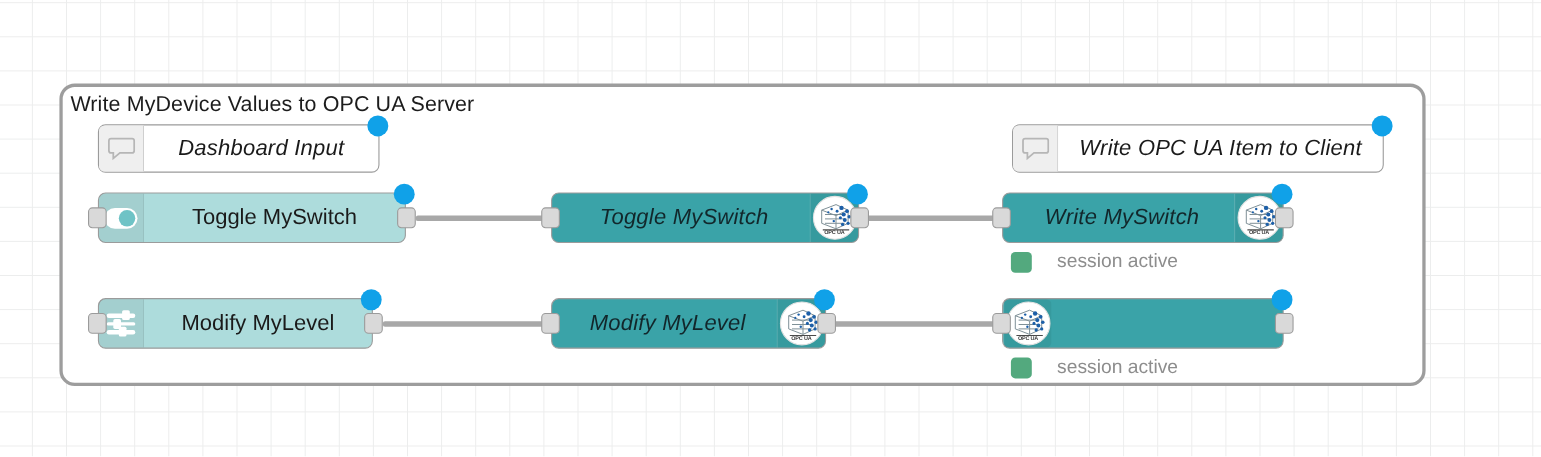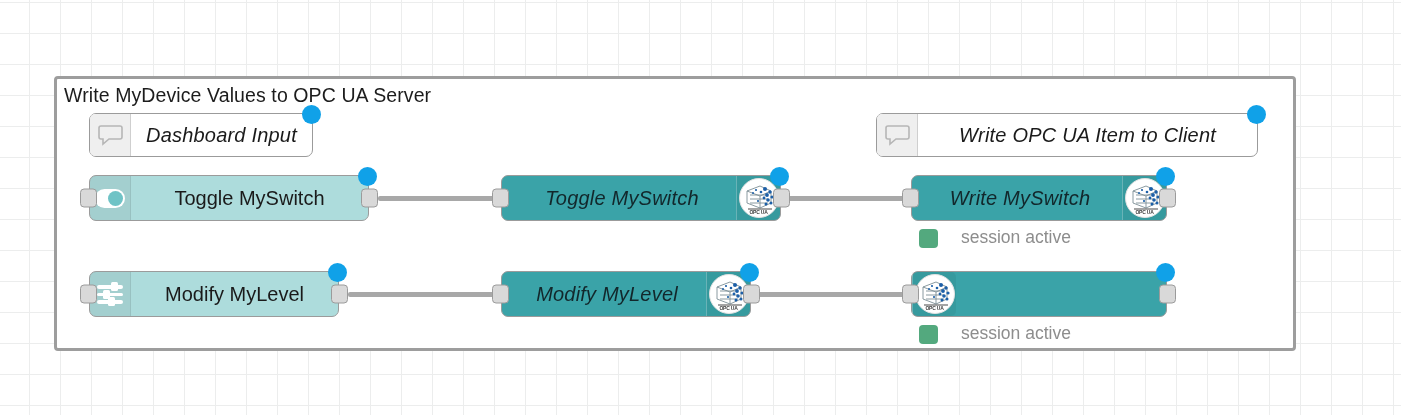--- a/index.html
+++ b/index.html
@@ -27,21 +27,21 @@
 
   
   #group {
     position: absolute;
     left: 54px;
     top: 76px;
     width: 1242px;
     height: 275px;
     background: #ffffff;
     border: 3px solid #9d9d9d;
-    border-radius: 4px;
+    border-radius: 14px;
   }
 
   #group-title {
     position: absolute;
     left: 7px;
     top: 5px;
     font-size: 19.5px;
     color: #1c1c1c;
     white-space: nowrap;
     letter-spacing: 0.1px;
@@ -239,32 +239,32 @@
 
   <div id="group">
     <div id="group-title">Write MyDevice Values to OPC UA Server</div>
   </div>
 
   <div class="wire" style="left:378px; top:196px; width:124px;"></div>
   <div class="wire" style="left:788px; top:196px; width:124px;"></div>
   <div class="wire" style="left:348px; top:292px; width:154px;"></div>
   <div class="wire" style="left:758px; top:292px; width:154px;"></div>
 
-  <div class="node comment" style="left:89px; top:113px; width:224px;">
+  <div class="node comment" style="left:89px; top:113px; width:256px;">
     <div class="comment-iconbox">
       <svg width="25" height="22" viewBox="0 0 25 22" aria-hidden="true">
         <path d="M3,2 h19 a2,2 0 0 1 2,2 v9 a2,2 0 0 1 -2,2 h-11 l-6,5 v-5 h-2 a2,2 0 0 1 -2,-2 v-9 a2,2 0 0 1 2,-2 z" fill="none" stroke="#b6b6b6" stroke-width="1.6"></path>
       </svg>
     </div>
     <div class="comment-label">Dashboard Input</div>
     <div class="seldot"></div>
   </div>
 
 
-  <div class="node comment" style="left:876px; top:113px; width:382px;">
+  <div class="node comment" style="left:920px; top:113px; width:338px;">
     <div class="comment-iconbox">
       <svg width="25" height="22" viewBox="0 0 25 22" aria-hidden="true">
         <path d="M3,2 h19 a2,2 0 0 1 2,2 v9 a2,2 0 0 1 -2,2 h-11 l-6,5 v-5 h-2 a2,2 0 0 1 -2,-2 v-9 a2,2 0 0 1 2,-2 z" fill="none" stroke="#b6b6b6" stroke-width="1.6"></path>
       </svg>
     </div>
     <div class="comment-label">Write OPC UA Item to Client</div>
     <div class="seldot"></div>
   </div>
 
   <div class="node dash" style="left:89px; top:175px; width:280px;">

